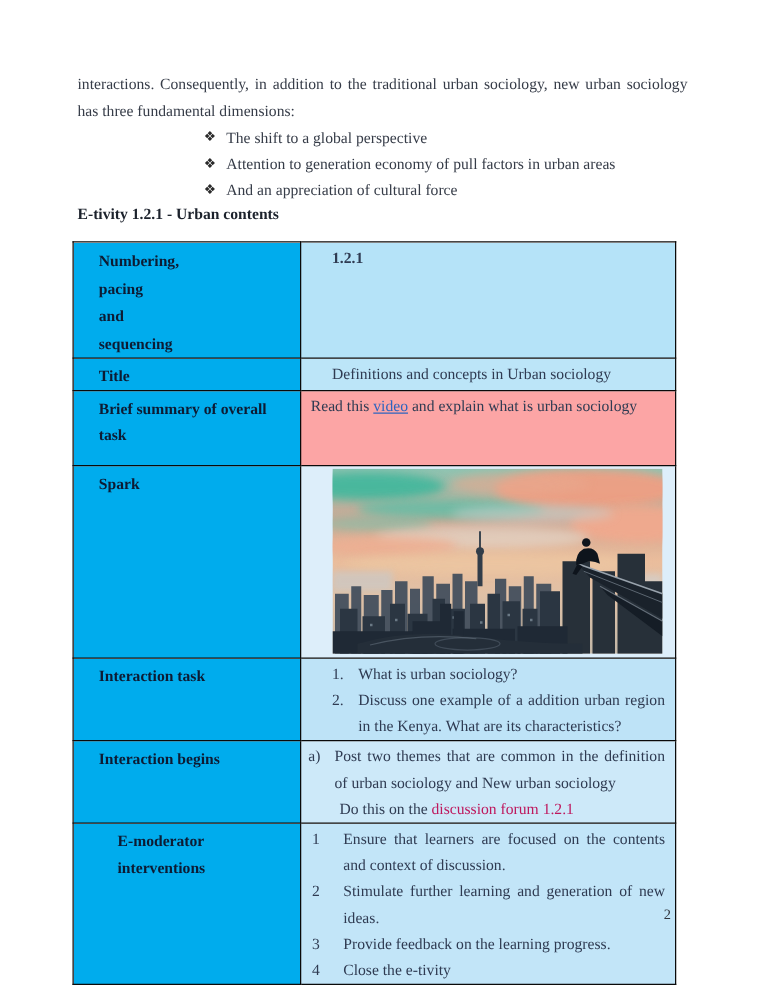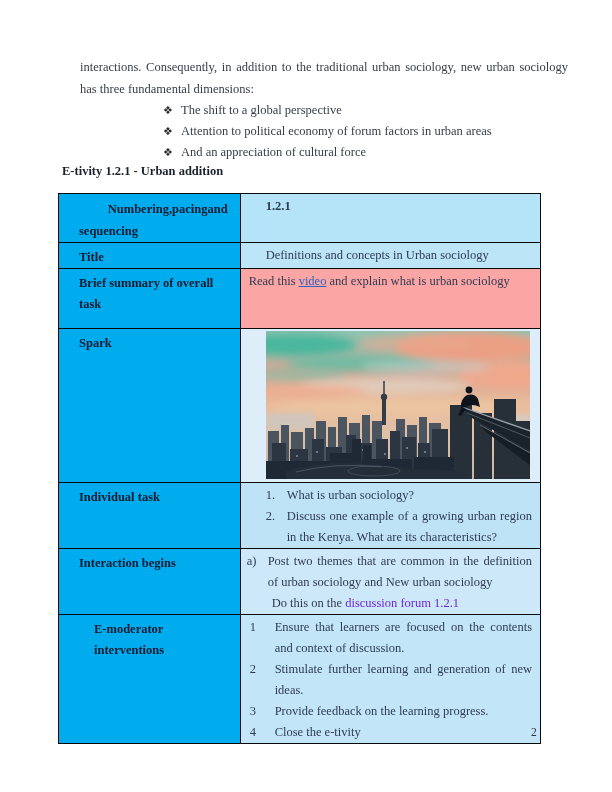--- a/index.html
+++ b/index.html
@@ -4,58 +4,58 @@
 <style>
   * { margin:0; padding:0; box-sizing:border-box; }
   html,body { background:#9a9a9a; }
   .page {
     position:relative; width:612px; height:792px; margin:0 auto;
     background:#ffffff; overflow:hidden;
     font-family:"Liberation Serif","DejaVu Serif",serif;
     color:#333a45;
   }
   .para {
-    position:absolute; left:80px; top:56px; width:488px;
+    position:absolute; left:62px; top:56px; width:488px;
     font-size:12.5px; line-height:22px; text-align:justify; color:#363c48;
   }
   .bullets { position:absolute; left:62px; top:100px; width:488px; list-style:none; }
   .bullet { display:flex; line-height:21px; font-size:12.5px; color:#363c48; }
   .bullet .bchar { margin-left:101px; width:18px; font-size:11px; color:#2b2b2b; }
   .heading {
     position:absolute; left:62px; top:164px; font-size:12.5px;
     font-weight:bold; color:#1c222c;
   }
   table.etable {
     position:absolute; left:58px; top:193px; width:483px;
     border-collapse:collapse; table-layout:fixed;
     font-size:12.5px; line-height:21px; color:#2f3b52;
   }
   .etable td { border:1.5px solid #0a0a0a; vertical-align:top; overflow:hidden; }
   .lc {
     width:179px; background:#00aced; color:#0d1b33; font-weight:bold;
     padding:4px 12px 0 20px;
   }
-  .lc .justrow { display:flex; justify-content:flex-end; line-height:22px; }
+  .lc .justrow { display:flex; justify-content:space-between; line-height:22px;flex-direction:column; }
   .lc .l2 { line-height:22px; }
   .rc { width:296px; padding:2px 8px 0 8px; }
   .rc.bg1 { background:#b5e3f8; }
   .rc.bg2 { background:#bce5f8;margin-left:44px; }
   .rc.bg3 { background:#e3f2fc; }
   .rc.bg4 { background:#fca5a5; }
   .rc.bg5 { background:#ddeefa; padding-left:25px; }
   .rc.bg6 { background:#bee3f7; padding-left:25px; }
   .rc.bg7 { background:#cde9f9; padding-left:6px; }
   .rc.bg8 { background:#c2e5f8; padding-left:9px; }
   tr.r1 td { height:38px; } tr.r2 td { height:19px; } tr.r3 td { height:31px; }
   tr.r4 td { height:60px; } tr.r5 td { height:154px; } tr.r6 td { height:58px; }
   tr.r7 td { height:57px; } tr.r8 td { height:95px;padding-left:35px; }
   .ind25 { padding-left:17px; }
   .bold { font-weight:bold; }
   a.doclink { color:#2e64be; text-decoration:underline; cursor:pointer; }
-  a.softlink { color:#6d28d9; text-decoration:none; cursor:pointer; }
+  a.softlink { color:#be185d; text-decoration:none; cursor:pointer; }
   .numitem { display:flex; }
   .numitem .mark { flex:0 0 21px; }
   .numitem .txt { flex:1; text-align:justify; }
   .modlist .numitem .mark { flex:0 0 25px; }
   .followup { margin-left:25px; }
   .photo { display:block; }
   .pagenum { position:absolute; left:531px; top:726px; font-size:11.5px; color:#30343c; }
 </style>
 </head>
 <body>
@@ -64,29 +64,29 @@
 
   <p class="para">interactions. Consequently, in addition to the traditional urban sociology, new urban sociology has three fundamental dimensions:</p>
 
   <ul class="bullets">
     <li class="bullet">
       <span class="bchar">❖</span>
       <span>The shift to a global perspective</span>
     </li>
     <li class="bullet">
       <span class="bchar">❖</span>
-      <span>Attention to political economy of forum factors in urban areas</span>
+      <span>Attention to generation economy of pull factors in urban areas</span>
     </li>
     <li class="bullet">
       <span class="bchar">❖</span>
       <span>And an appreciation of cultural force</span>
     </li>
   </ul>
 
-  <h2 class="heading">E-tivity 1.2.1 - Urban addition</h2>
+  <h2 class="heading">E-tivity 1.2.1 - Urban contents</h2>
 
   <table class="etable">
     <tbody>
         <tr class="r1">
       <td class="lc">
         <div class="justrow">
           <span>Numbering,</span>
               <span>pacing</span>
               <span>and</span>
         </div>
@@ -227,30 +227,30 @@
             <circle cx="203" cy="59" r="3.4"></circle>
             <path d="M195,77 Q194,68 201,64 Q209,62 212,68 L214,76 Q206,72 200,76 Z"></path>
             <path d="M196,76 L192,84 L195,85 L200,78 Z"></path>
           </g>
         </svg>
       </td>
     </tr>
 
     <tr class="r6">
       <td class="lc">
-        <span>Individual task</span>
+        <span>Interaction task</span>
       </td>
       <td class="rc bg6">
         <div class="numitem">
           <span class="mark">1.</span>
           <span class="txt">What is urban sociology?</span>
         </div>
         <div class="numitem">
           <span class="mark">2.</span>
-          <span class="txt">Discuss one example of a growing urban region in the Kenya. What are its characteristics?</span>
+          <span class="txt">Discuss one example of a addition urban region in the Kenya. What are its characteristics?</span>
         </div>
       </td>
     </tr>
 
     <tr class="r7">
       <td class="lc">
         <span>Interaction begins</span>
       </td>
       <td class="rc bg7">
         <div class="numitem">

